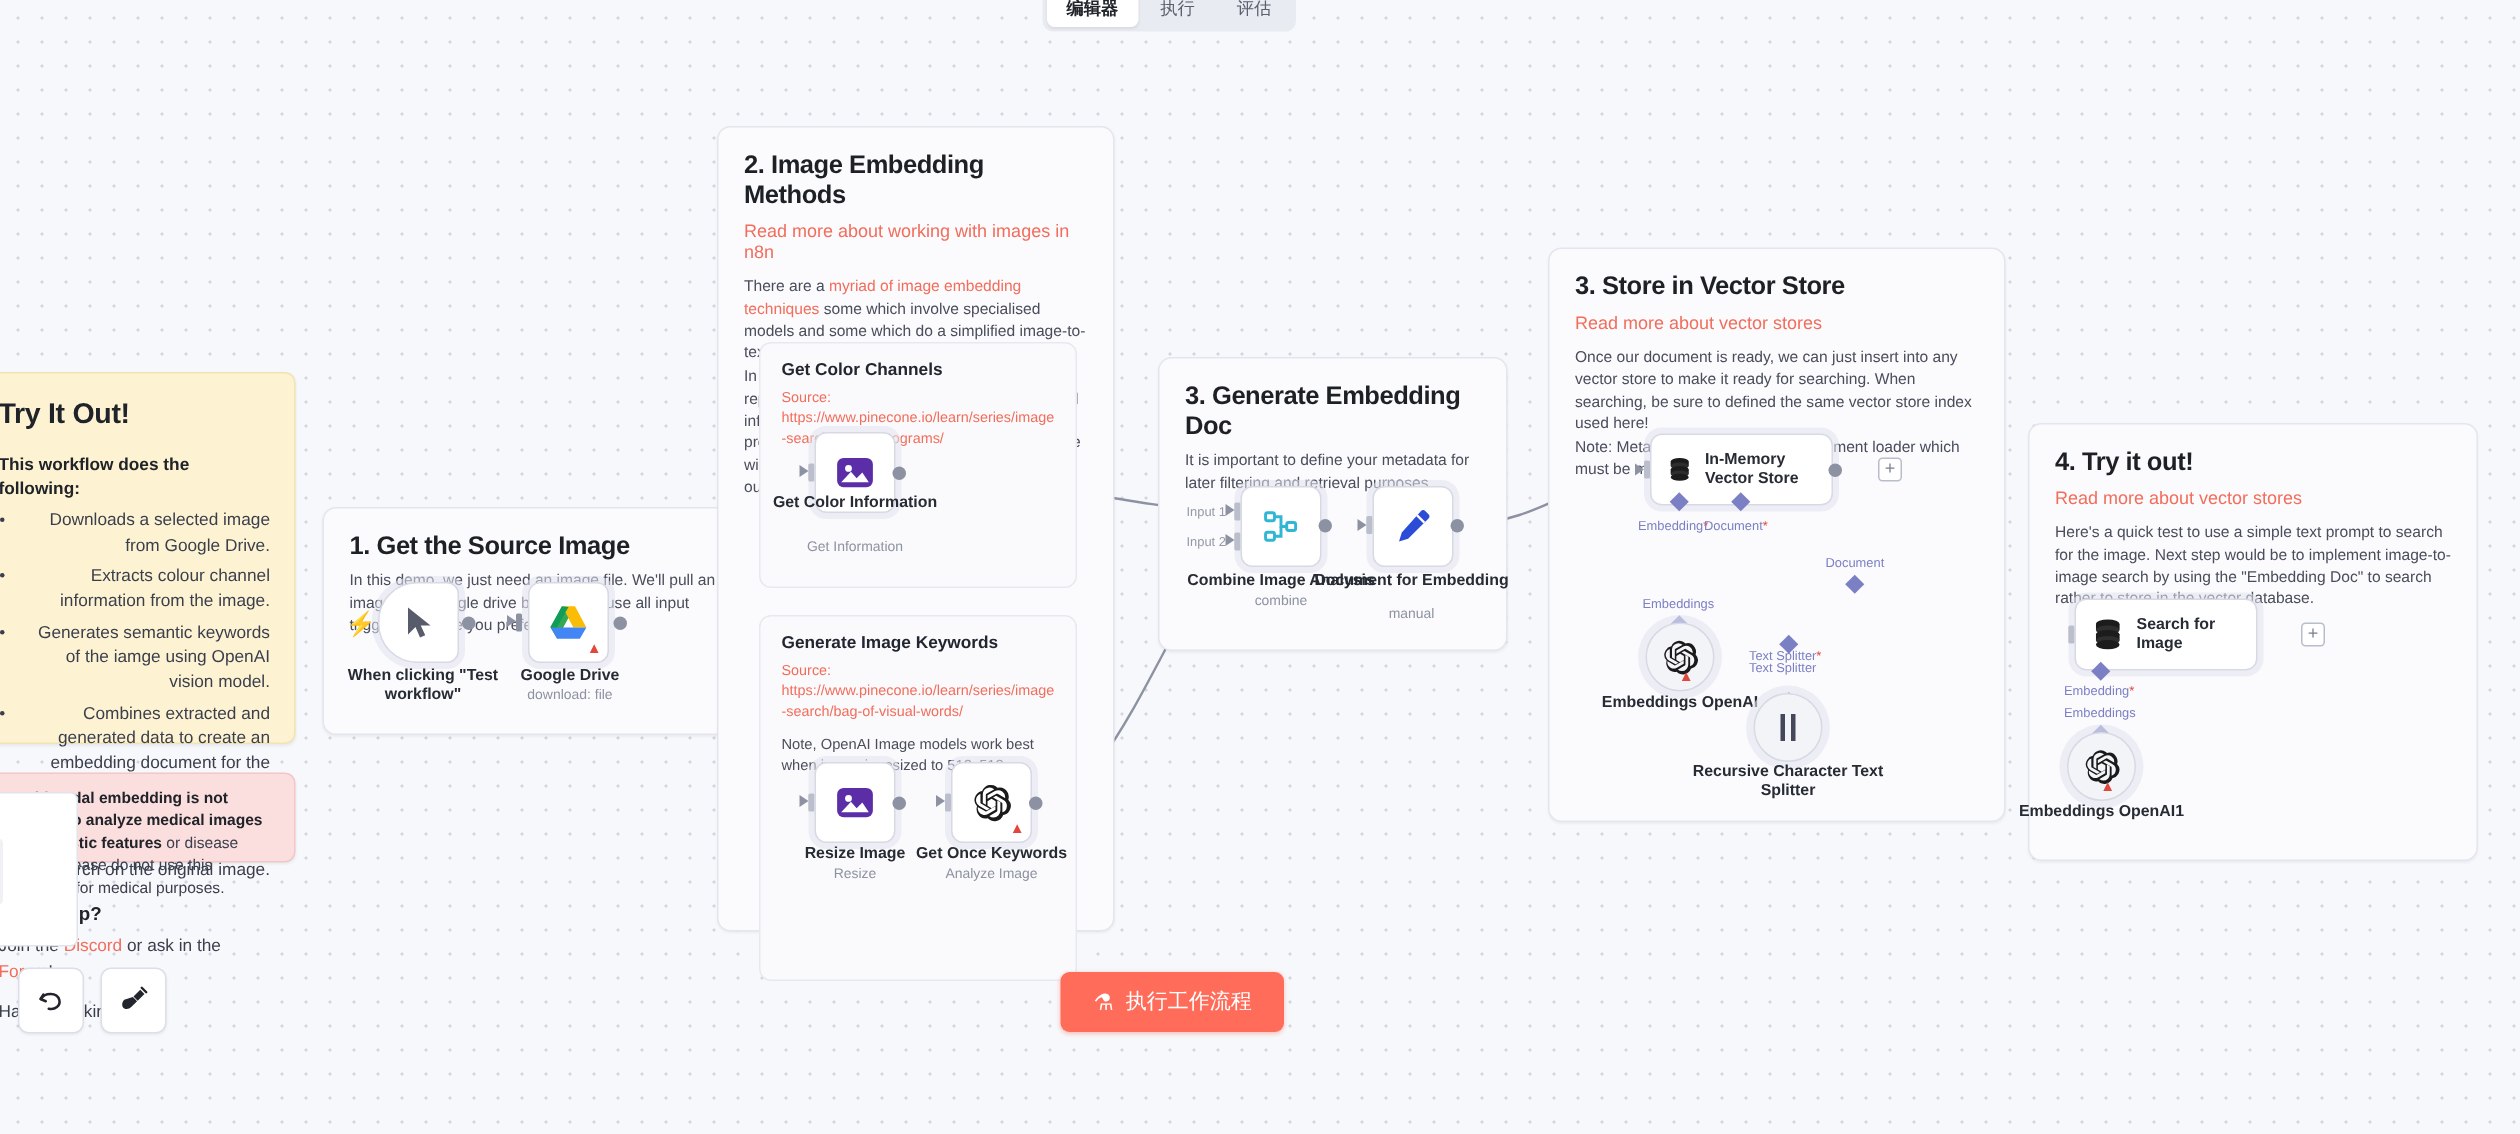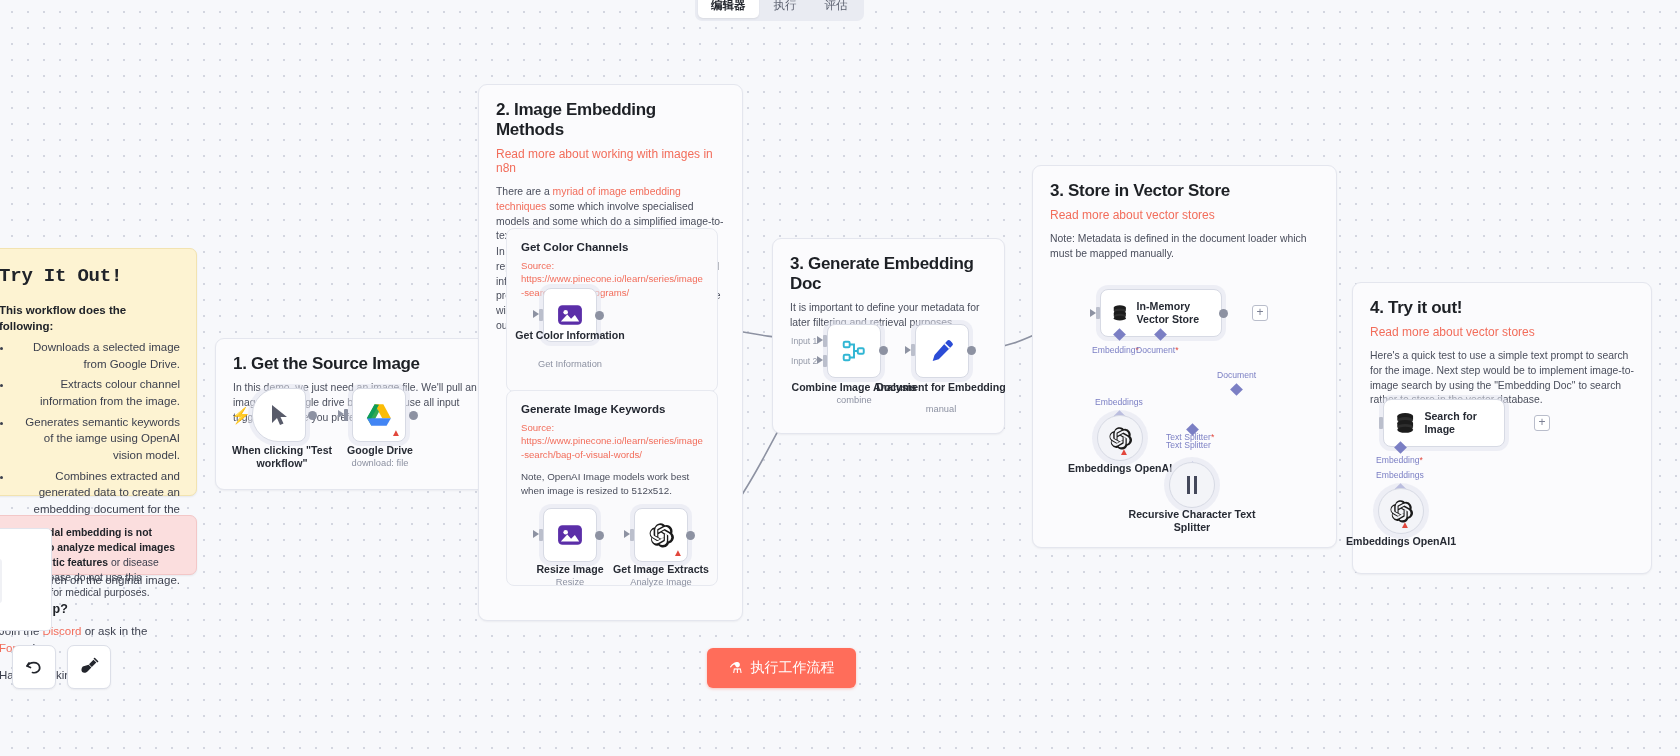--- a/index.html
+++ b/index.html
@@ -19,21 +19,21 @@
   .svg-layer { position: absolute; inset: 0; width: 1680px; height: 756px; pointer-events: none; }
 
   
   .sticky {
     position: absolute; border-radius: 7px; padding: 14px 16px;
     font-size: 11.5px; line-height: 1.45; color: #3b3f4d;
     box-shadow: 0 1px 2px rgba(20,24,40,.07);
   }
   .sticky.yellow { background: #fdf3d2; border: 1px solid #f2e3b0; }
   .sticky.red    { background: #fbdede; border: 1px solid #f3c7c7; }
-  .sticky h2 { font-size: 19px; font-weight: 700; color: #202329; margin-bottom: 11px; letter-spacing:-.2px;font-family:Liberation Mono, monospace;}
+  .sticky h2 { font-size: 19px; font-weight: 700; color: #202329; margin-bottom: 11px; letter-spacing:-.2px;}
   .sticky h3 { font-size: 12.5px; font-weight: 700; color: #202329; margin: 12px 0 5px; }
   .sticky p  { margin-bottom: 2px; }
   .sticky ul { margin: 4px 0 0 14px; }
   .sticky li { margin-bottom: 4px; text-align: right; }
   .sticky .strong { font-weight: 700; color: #202329; }
   .lnk { color: #f26d5b; }
 
   
   .section {
     position: absolute; background: #fbfbfd; border: 1px solid #e4e6ee;
@@ -267,21 +267,21 @@
     <svg width="26" height="26" viewBox="0 0 24 24">
       <rect x="1" y="3" width="22" height="18" rx="4" fill="#5b2ea8"></rect>
       <circle cx="8" cy="9.5" r="2.1" fill="#fff"></circle>
       <path d="M3.5 18 L9.5 11.5 L13 15.5 L16.5 12 L20.5 18 Z" fill="#fff"></path>
     </svg>
   </div>
   <div class="dot" style="left:595px; top:311px;"></div>
   <div class="node-label" style="left:570px; top:329px;">Get Color Information</div>
   <div class="node-sub" style="left:570px; top:359px;">Get Information</div>
 
-  <div class="subcard" style="left:506px; top:390px; width:212px; height:196px;">
+  <div class="subcard" style="left:506px; top:410px; width:212px; height:244px;">
     <div class="sub-head">
       <div class="sub-title">Generate Image Keywords</div>
       <div class="sub-src">
         <span>Source:</span><br>
         <span>https://www.pinecone.io/learn/series/image-search/bag-of-visual-words/</span>
       </div>
       <div class="sub-note">Note, OpenAI Image models work best when image is resized to 512x512.</div>
     </div>
   </div>
 
@@ -300,21 +300,21 @@
 
   <div class="in-bar" style="left:630px; top:529px;"></div>
   <div class="arrow-in" style="left:624px; top:530px;"></div>
   <div class="node" style="left:634px; top:508px;">
     <svg width="27" height="27" viewBox="0 0 24 24">
       <path d="M21.5 9.9a5.4 5.4 0 0 0-.5-4.5 5.5 5.5 0 0 0-5.9-2.6A5.5 5.5 0 0 0 6 4.7a5.4 5.4 0 0 0-3.7 2.6 5.5 5.5 0 0 0 .7 6.5 5.4 5.4 0 0 0 .5 4.5 5.5 5.5 0 0 0 5.9 2.6 5.4 5.4 0 0 0 9.1-1.9 5.4 5.4 0 0 0 3.7-2.6 5.5 5.5 0 0 0-.7-6.5zM12.8 20.5a4.1 4.1 0 0 1-2.6-.9l.1-.1 4.3-2.5a.7.7 0 0 0 .4-.6v-6.1l1.8 1.1v5.1a4.1 4.1 0 0 1-4 4zM4 17a4.1 4.1 0 0 1-.5-2.8l.1.1 4.3 2.5a.7.7 0 0 0 .7 0l5.3-3v2.1l-4.4 2.5A4.1 4.1 0 0 1 4 17zM2.9 8.2a4.1 4.1 0 0 1 2.1-1.8v5.2a.7.7 0 0 0 .3.6l5.2 3-1.8 1-4.3-2.5a4.1 4.1 0 0 1-1.5-5.5zm14.9 3.5l-5.3-3.1 1.8-1L18.6 10a4.1 4.1 0 0 1-.6 7.4v-5.2a.7.7 0 0 0-.2-.5zm1.8-2.7l-.1-.1-4.3-2.5a.7.7 0 0 0-.7 0l-5.3 3V7.3l4.4-2.5a4.1 4.1 0 0 1 6 4.2zM8.2 12.9l-1.8-1v-5a4.1 4.1 0 0 1 6.7-3.2l-.1.1L8.6 6.3a.7.7 0 0 0-.4.6zm1-2.1l2.4-1.4 2.4 1.4v2.7l-2.4 1.4-2.4-1.4z" fill="#1a1a1a"></path>
     </svg>
     <span class="warn-tri">▲</span>
   </div>
   <div class="dot" style="left:686px; top:531px;"></div>
-  <div class="node-label" style="left:661px; top:563px;">Get Image Extracts</div>
+  <div class="node-label" style="left:661px; top:563px;">Get Once Keywords</div>
   <div class="node-sub" style="left:661px; top:577px;">Analyze Image</div>
 
   <div class="section" style="left:772px; top:238px; width:233px; height:196px;">
     <div class="sec-head">
       <div class="sec-title">3. Generate Embedding Doc</div>
       <div class="sec-body">It is important to define your metadata for later filtering and retrieval purposes.</div>
     </div>
   </div>
 
   <div class="port-label" style="left:791px; top:336px;">Input 1</div>
@@ -346,20 +346,21 @@
     </svg>
   </div>
   <div class="dot" style="left:967px; top:346px;"></div>
   <div class="node-label" style="left:941px; top:381px;">Document for Embedding</div>
   <div class="node-sub" style="left:941px; top:404px;">manual</div>
 
   <div class="section" style="left:1032px; top:165px; width:305px; height:383px;">
     <div class="sec-head">
       <div class="sec-title">3. Store in Vector Store</div>
       <div class="sec-link">Read more about vector stores</div>
+      <div class="sec-body">Once our document is ready, we can just insert into any vector store to make it ready for searching. When searching, be sure to defined the same vector store index used here!</div>
       <div class="sec-body" style="margin-top:1px">Note: Metadata is defined in the document loader which must be mapped manually.</div>
     </div>
   </div>
 
   <div class="arrow-in" style="left:1090px; top:309px;"></div>
   <div class="in-bar" style="left:1096px; top:307px;"></div>
   <div class="node wide" style="left:1100px; top:289px;">
     <svg width="22" height="24" viewBox="0 0 22 24">
       <ellipse cx="11" cy="4.5" rx="8.5" ry="3.3" fill="#1c1c1c"></ellipse>
       <rect x="2.5" y="4.5" width="17" height="4" fill="#1c1c1c"></rect>

